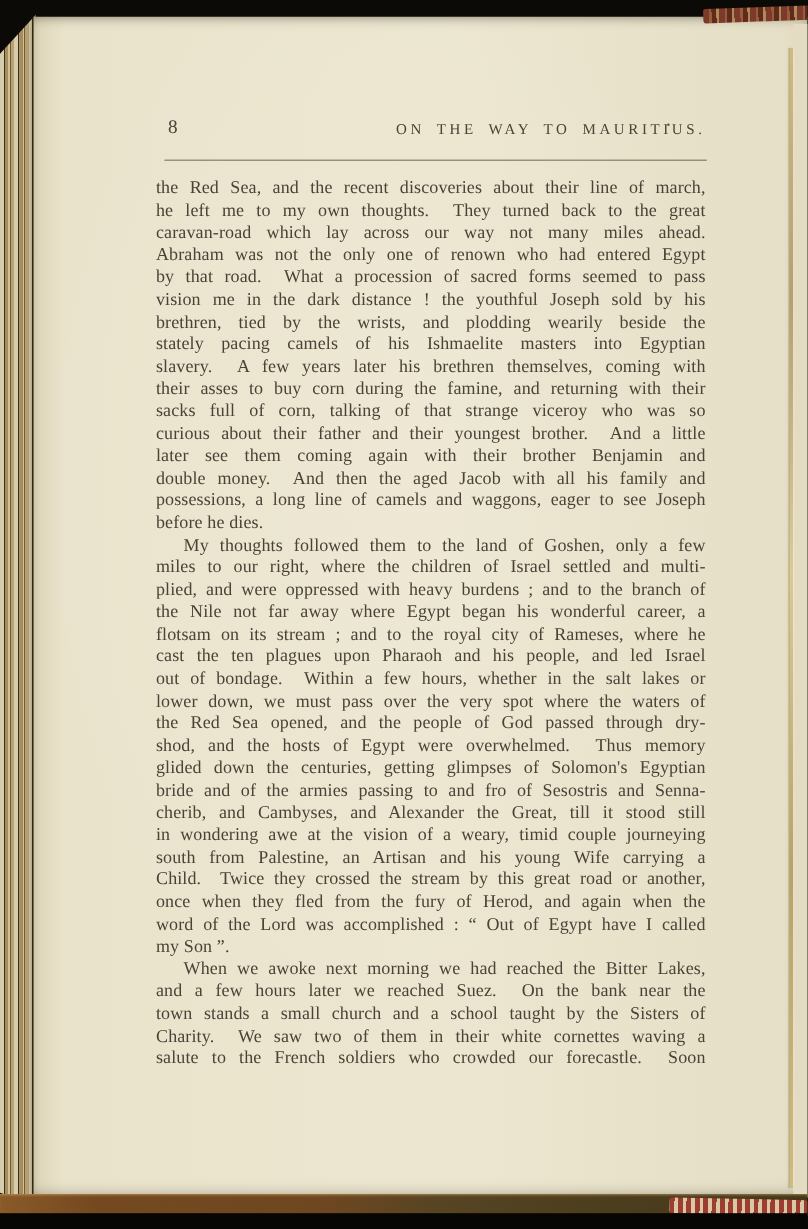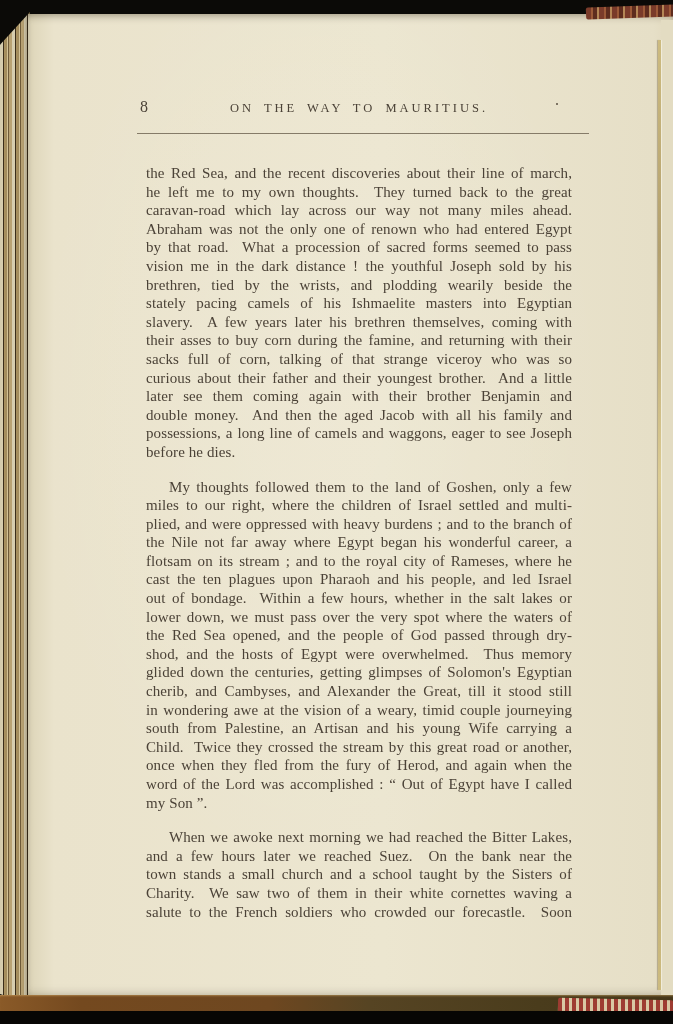--- a/index.html
+++ b/index.html
@@ -104,37 +104,37 @@
   .running-header {
     position: relative;
     height: 50px;
   }
   .page-number {
     position: absolute; left: 10px; top: 14px;
     font-size: 16px;
   }
   .head-title {
     position: absolute; left: 0; top: 17px; width: 100%;
-    text-align: center;
+    text-align: right;
     font-size: 12.5px;
     letter-spacing: 3px;
     word-spacing: 4px;
   }
   .header-rule {
     position: absolute; left: 7px; top: 49px;
     width: 452px; height: 1px;
     background: #857b68;
   }
   .text-block {
     position: absolute; left: 0; top: 64px; width: 458px;
     font-size: 15px;
     line-height: 18.6px;
     letter-spacing: 0.1px;
   }
-  .para { margin: 16px; }
+  .para { margin: 0; }
   .line {
     text-align: justify;
     text-align-last: justify;
     white-space: normal;
   }
   .line.last-line { text-align-last: left; font-family: Liberation Serif, serif; }
   .line.first-indent { text-indent: 23px; }
 
   
   .speck {
@@ -182,20 +182,21 @@
             <div class="line">miles to our right, where the children of Israel settled and multi-</div>
             <div class="line">plied, and were oppressed with heavy burdens ; and to the branch of</div>
             <div class="line">the Nile not far away where Egypt began his wonderful career, a</div>
             <div class="line">flotsam on its stream ; and to the royal city of Rameses, where he</div>
             <div class="line">cast the ten plagues upon Pharaoh and his people, and led Israel</div>
             <div class="line">out of bondage.&nbsp; Within a few hours, whether in the salt lakes or</div>
             <div class="line">lower down, we must pass over the very spot where the waters of</div>
             <div class="line">the Red Sea opened, and the people of God passed through dry-</div>
             <div class="line">shod, and the hosts of Egypt were overwhelmed.&nbsp; Thus memory</div>
             <div class="line">glided down the centuries, getting glimpses of Solomon's Egyptian</div>
+            <div class="line">bride and of the armies passing to and fro of Sesostris and Senna-</div>
             <div class="line">cherib, and Cambyses, and Alexander the Great, till it stood still</div>
             <div class="line">in wondering awe at the vision of a weary, timid couple journeying</div>
             <div class="line">south from Palestine, an Artisan and his young Wife carrying a</div>
             <div class="line">Child.&nbsp; Twice they crossed the stream by this great road or another,</div>
             <div class="line">once when they fled from the fury of Herod, and again when the</div>
             <div class="line">word of the Lord was accomplished : “ Out of Egypt have I called</div>
             <div class="line last-line">my Son ”.</div>
           </div>
           <div class="para">
             <div class="line first-indent">When we awoke next morning we had reached the Bitter Lakes,</div>

